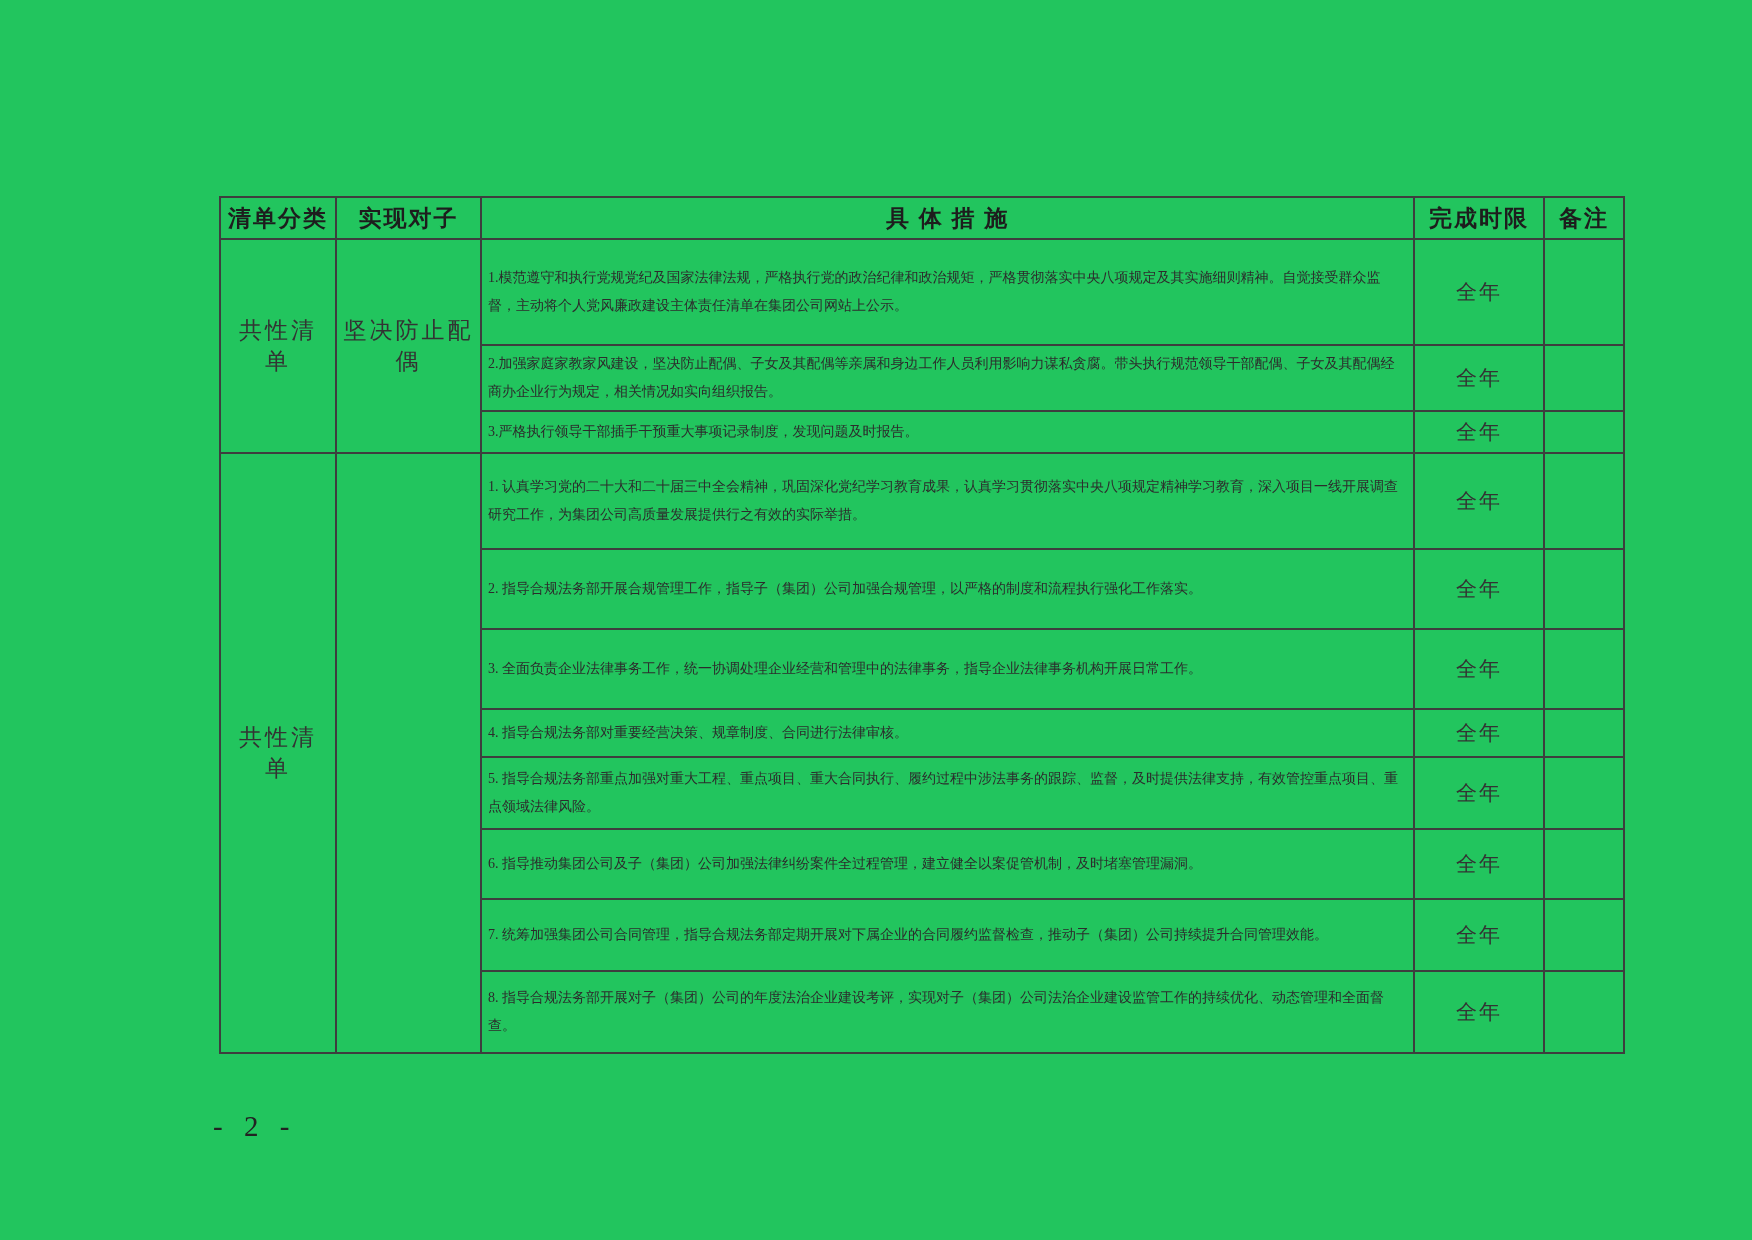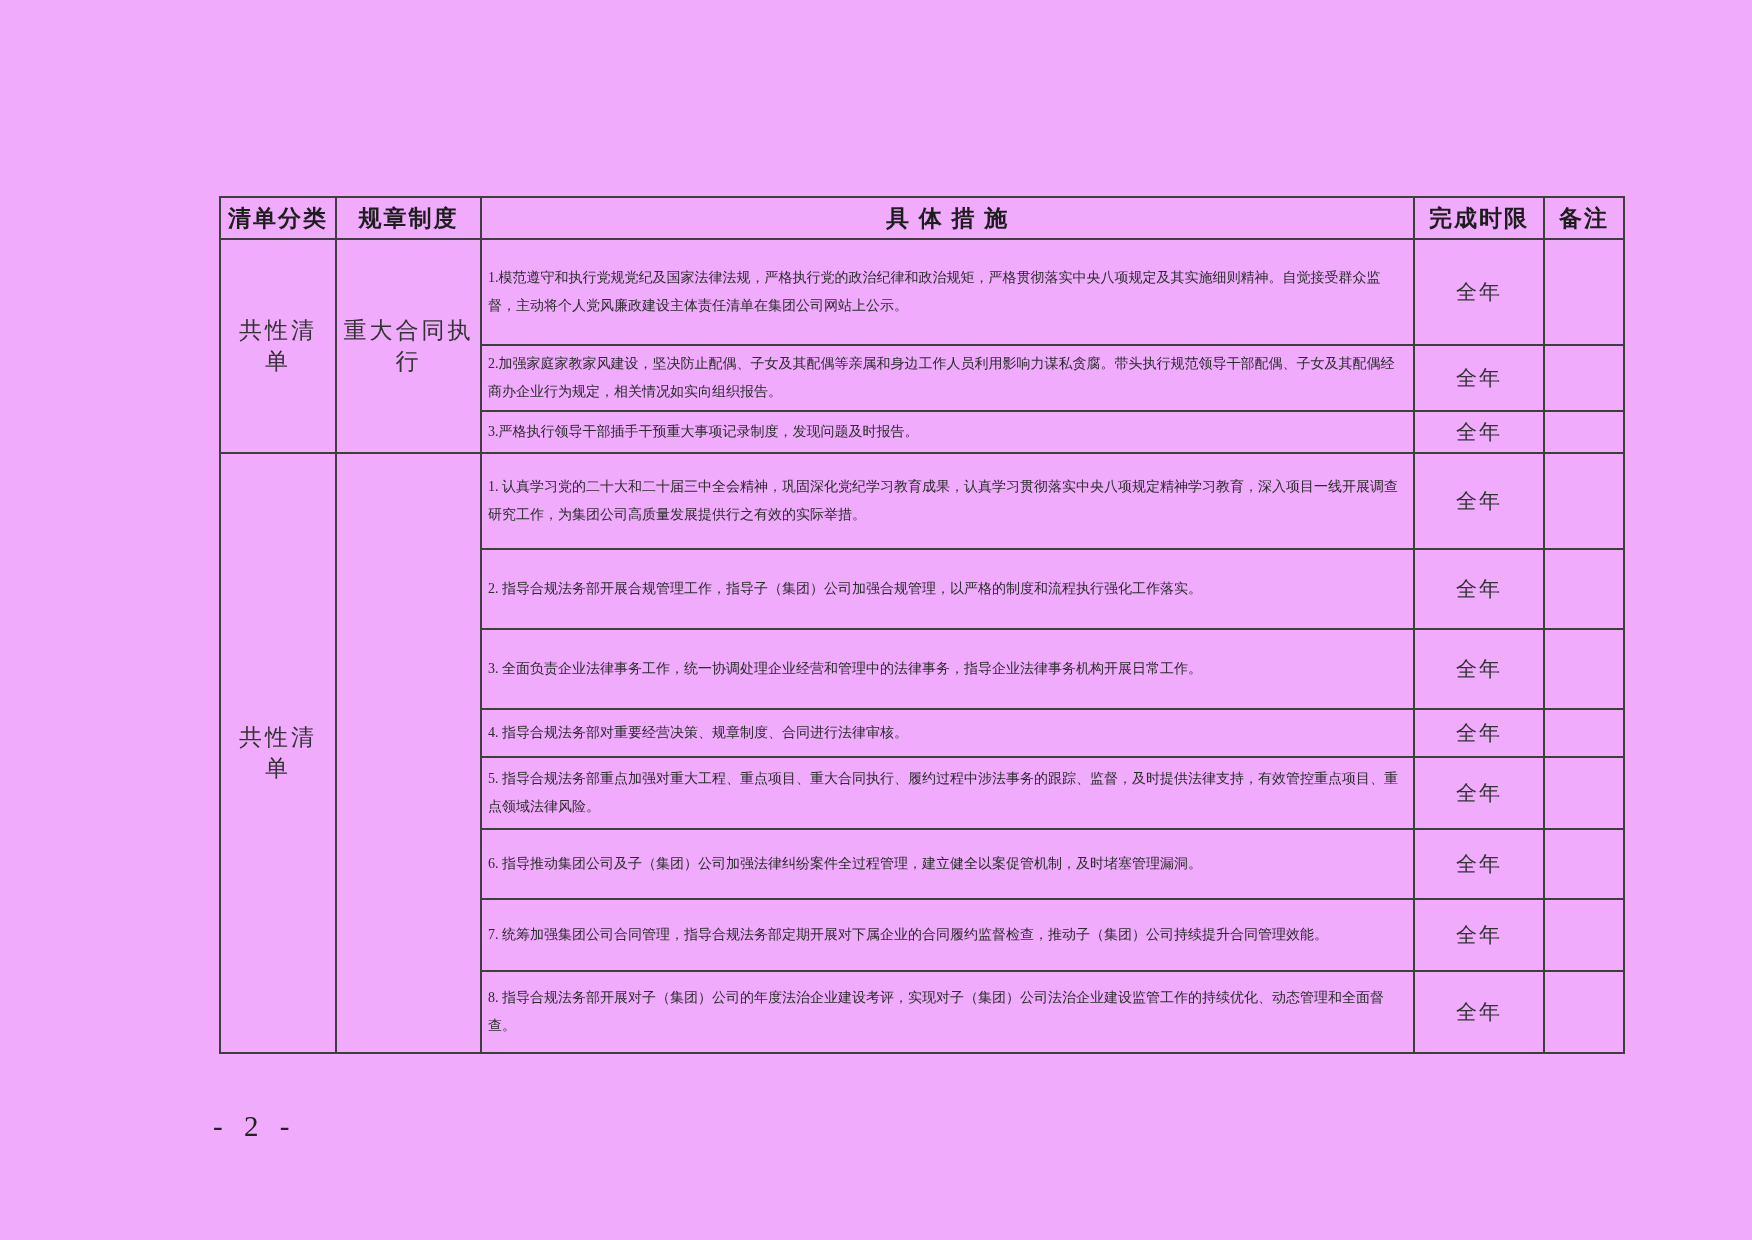--- a/index.html
+++ b/index.html
@@ -5,21 +5,21 @@
   html, body {
     margin: 0;
     padding: 0;
     background: #ffffff;
     font-family: "Liberation Serif", "DejaVu Serif", serif;
   }
   .sheet {
     position: relative;
     width: 1752px;
     height: 1240px;
-    background: #f0abfc;
+    background: #22c55e;
     overflow: hidden;
   }
   table.doc {
     position: absolute;
     left: 219px;
     top: 196px;
     width: 1404px;
     border-collapse: collapse;
     table-layout: fixed;
     color: #2c2c2c;
@@ -79,29 +79,29 @@
       <col style="width:116px">
       <col style="width:145px">
       <col style="width:933px">
       <col style="width:130px">
       <col style="width:80px">
     </colgroup>
 
     <tbody>
         <tr style="height:42px">
       <th class="hdr">清单分类</th>
-      <th class="hdr">规章制度</th>
+      <th class="hdr">实现对子</th>
       <th class="hdr">具 体 措 施</th>
       <th class="hdr">完成时限</th>
       <th class="hdr">备注</th>
     </tr>
 
     <tr style="height:106px">
       <td class="cat" rowspan="3">共性清单</td>
-      <td class="proj" rowspan="3">重大合同执行</td>
+      <td class="proj" rowspan="3">坚决防止配偶</td>
       <td class="measure">1.模范遵守和执行党规党纪及国家法律法规，严格执行党的政治纪律和政治规矩，严格贯彻落实中央八项规定及其实施细则精神。自觉接受群众监督，主动将个人党风廉政建设主体责任清单在集团公司网站上公示。</td>
       <td class="deadline">全年</td>
       <td class="remark"></td>
     </tr>
     <tr style="height:66px">
       <td class="measure">2.加强家庭家教家风建设，坚决防止配偶、子女及其配偶等亲属和身边工作人员利用影响力谋私贪腐。带头执行规范领导干部配偶、子女及其配偶经商办企业行为规定，相关情况如实向组织报告。</td>
       <td class="deadline">全年</td>
       <td class="remark"></td>
     </tr>
     <tr style="height:42px">

